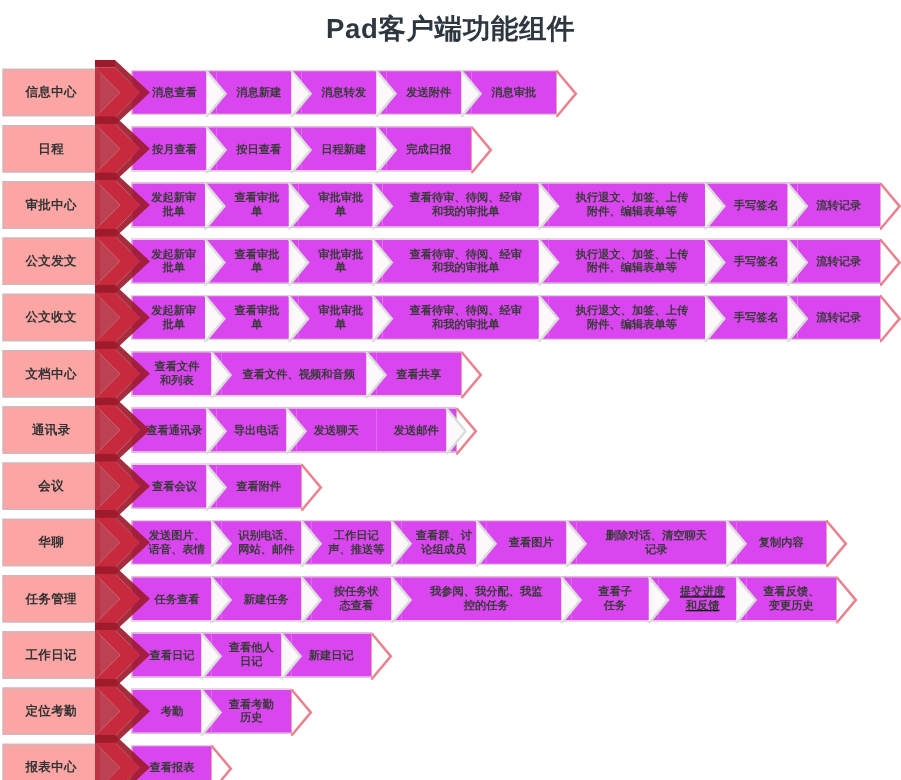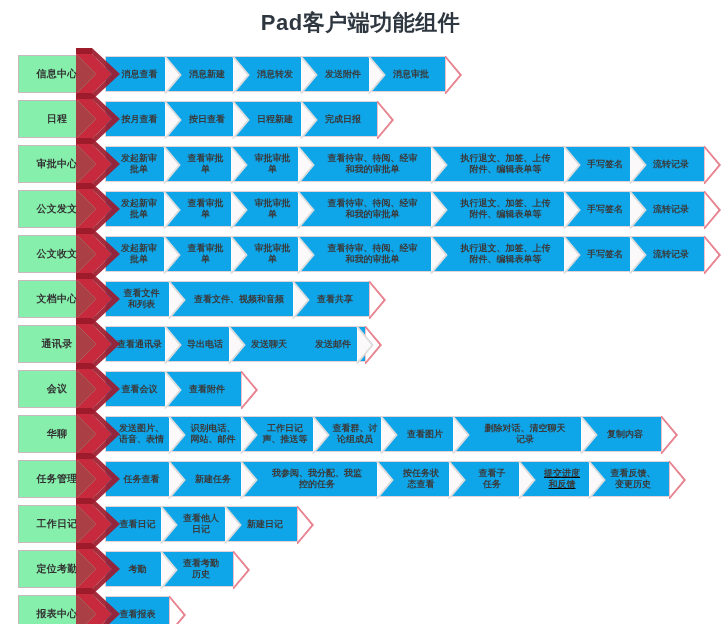--- a/index.html
+++ b/index.html
@@ -36,27 +36,27 @@
     position: relative;
     height: 38px;
     margin-bottom: 0;
     display: flex;
     align-items: stretch;
   }
 
   
   .label-box {
     position: absolute;
-    left: 18px;
+    left: 2px;
     top: 0;
     width: 78px;
     height: 38px;
     box-sizing: border-box;
     border: 1px solid #c9b8bd;
-    background: #86efac;
+    background: #fca5a5;
     display: flex;
     align-items: center;
     justify-content: center;
     z-index: 3;
   }
   .label-text {
     font-size: 10px;
     color: #333333;
     font-weight: bold;
     letter-spacing: 0.3px;
@@ -89,21 +89,21 @@
     height: 36px;
     display: flex;
   }
   .step {
     position: relative;
     height: 36px;
     box-sizing: border-box;
     display: flex;
     align-items: center;
     justify-content: center;
-    background: #0ea5e9;
+    background: #d946ef;
     border-top: 1px solid #e3d2d6;
     border-bottom: 1px solid #e3d2d6;
   }
   .step:first-child {
     border-left: 1px solid #e3d2d6;
   }
   .step-label {
     font-size: 9px;
     line-height: 11px;
     color: #3a3a3a;
@@ -756,40 +756,40 @@
           </div>
           <div class="step" style="width: 72px;">
             <span class="step-label">新建任务</span>
             <span class="divider">
   <svg width="18" height="38" viewBox="0 0 18 38" xmlns="http://www.w3.org/2000/svg">
     <polygon points="1,1 2,1 17,19 2,37 1,37 16,19" fill="none" stroke="#DCDCDC" stroke-width="1.1"></polygon>
     <polygon points="1,1 16,19 1,37" fill="#FBF9F9" stroke="none"></polygon>
     <polyline points="1,1 16,19 1,37" fill="none" stroke="#DCDCDC" stroke-width="1.1"></polyline>
   </svg></span>
           </div>
+          <div class="step" style="width: 72px;">
+            <span class="step-label">按任务状
+态查看</span>
+            <span class="divider">
+  <svg width="18" height="38" viewBox="0 0 18 38" xmlns="http://www.w3.org/2000/svg">
+    <polygon points="1,1 2,1 17,19 2,37 1,37 16,19" fill="none" stroke="#DCDCDC" stroke-width="1.1"></polygon>
+    <polygon points="1,1 16,19 1,37" fill="#FBF9F9" stroke="none"></polygon>
+    <polyline points="1,1 16,19 1,37" fill="none" stroke="#DCDCDC" stroke-width="1.1"></polyline>
+  </svg></span>
+          </div>
           <div class="step" style="width: 136px;">
             <span class="step-label">我参阅、我分配、我监
 控的任务</span>
             <span class="divider">
   <svg width="18" height="38" viewBox="0 0 18 38" xmlns="http://www.w3.org/2000/svg">
     <polygon points="1,1 2,1 17,19 2,37 1,37 16,19" fill="none" stroke="#DCDCDC" stroke-width="1.1"></polygon>
     <polygon points="1,1 16,19 1,37" fill="#FBF9F9" stroke="none"></polygon>
     <polyline points="1,1 16,19 1,37" fill="none" stroke="#DCDCDC" stroke-width="1.1"></polyline>
   </svg></span>
           </div>
-          <div class="step" style="width: 72px;">
-            <span class="step-label">按任务状
-态查看</span>
-            <span class="divider">
-  <svg width="18" height="38" viewBox="0 0 18 38" xmlns="http://www.w3.org/2000/svg">
-    <polygon points="1,1 2,1 17,19 2,37 1,37 16,19" fill="none" stroke="#DCDCDC" stroke-width="1.1"></polygon>
-    <polygon points="1,1 16,19 1,37" fill="#FBF9F9" stroke="none"></polygon>
-    <polyline points="1,1 16,19 1,37" fill="none" stroke="#DCDCDC" stroke-width="1.1"></polyline>
-  </svg></span>
-          </div>
           <div class="step" style="width: 70px;">
             <span class="step-label">查看子
 任务</span>
             <span class="divider">
   <svg width="18" height="38" viewBox="0 0 18 38" xmlns="http://www.w3.org/2000/svg">
     <polygon points="1,1 2,1 17,19 2,37 1,37 16,19" fill="none" stroke="#DCDCDC" stroke-width="1.1"></polygon>
     <polygon points="1,1 16,19 1,37" fill="#FBF9F9" stroke="none"></polygon>
     <polyline points="1,1 16,19 1,37" fill="none" stroke="#DCDCDC" stroke-width="1.1"></polyline>
   </svg></span>
           </div>

